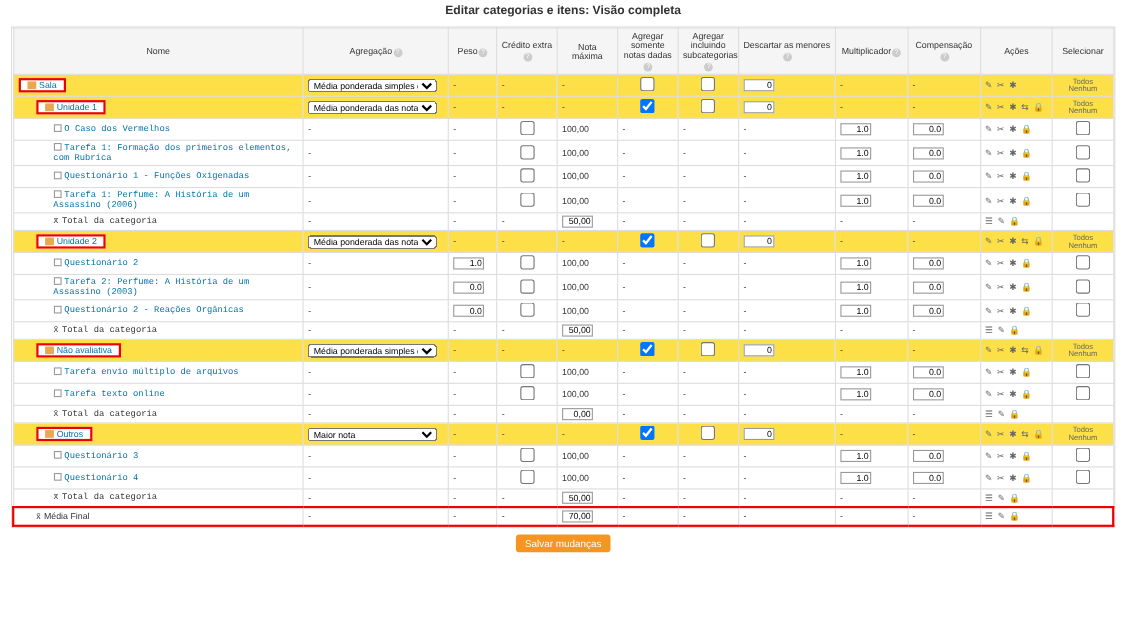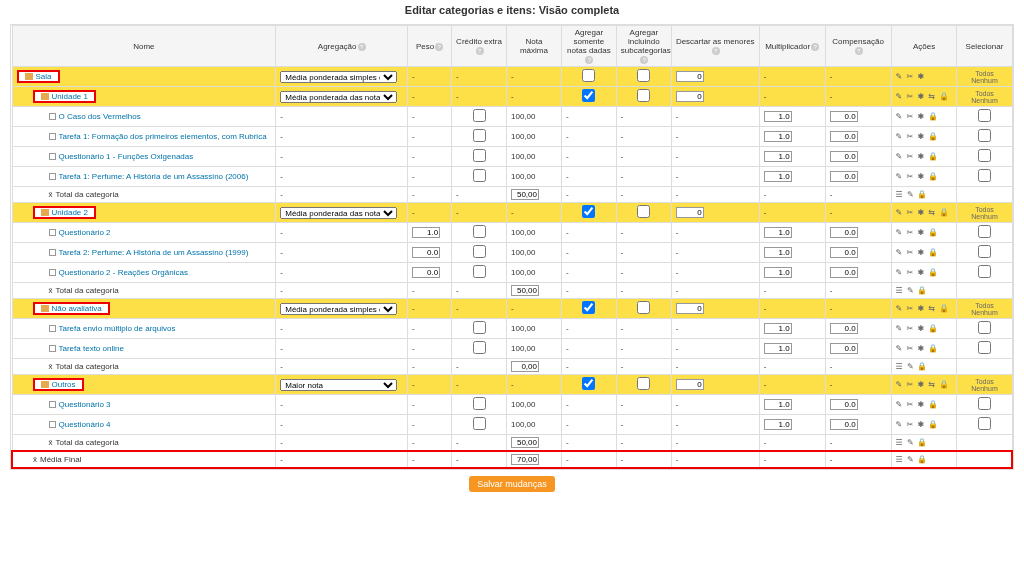--- a/index.html
+++ b/index.html
@@ -17,21 +17,21 @@
 .col-agg1 { width: 50px; }
 .col-agg2 { width: 50px; }
 .col-desc { width: 80px; }
 .col-mult { width: 60px; }
 .col-comp { width: 60px; }
 .col-acoes { width: 60px; }
 .col-sel { width: 50px; }
 .help { display: inline-block; width: 8px; height: 8px; border-radius: 50%; background: #ccc; font-size: 6px; color: #fff; text-align: center; line-height: 8px; margin-left: 1px; }
 .cat-row td { background: #fde047; }
 .indent1 { padding-left: 20px; }
-.indent2 { padding-left: 36px; }
+.indent2 { padding-left: 36px; font-family: Liberation Mono, monospace; }
 .red-box { display: inline-block; border: 2px solid #e00; padding: 0 6px; background: #fff; }
 .folder-ico { display: inline-block; width: 8px; height: 7px; background: #e6a94f; margin-right: 3px; vertical-align: middle; }
 .item-ico { display: inline-block; width: 7px; height: 7px; border: 1px solid #999; background: #fff; margin-right: 3px; vertical-align: middle; }
 .sigma-ico { display: inline-block; margin-right: 3px; font-size: 8px; }
 .link { color: #0073aa; }
 select { font-size: 8px; height: 12px; width: 95%; }
 input[type="text"] { font-size: 8px; height: 11px; width: 28px; border: 1px solid #999; text-align: right; padding: 0 1px; }
 .dash::before { content: "-"; }
 .acao-icons { white-space: nowrap; font-size: 8px; color: #666; letter-spacing: 1px; }
 .sel-cell { text-align: center; font-size: 7px; color: #666; }
@@ -201,21 +201,21 @@
     <td>100,00</td>
     <td class="dash"></td>
           <td class="dash"></td>
           <td class="dash"></td>
     <td><input type="text" value="1.0" style=""></td>
     <td><input type="text" value="0.0" style=""></td>
     <td class="acao-icons">✎ ✂ ✱ 🔒</td>
     <td class="checkbox-cell"><input type="checkbox" style=""></td>
         </tr>
         <tr>
-    <td class="indent2"><span class="item-ico"></span><span class="link">Tarefa 2: Perfume: A História de um Assassino (1999)</span></td>
+    <td class="indent2"><span class="item-ico"></span><span class="link">Tarefa 2: Perfume: A História de um Assassino (2003)</span></td>
     <td class="dash"></td>
     <td><input type="text" value="0.0" style=""></td>
     <td class="checkbox-cell"><input type="checkbox" style=""></td>
     <td>100,00</td>
     <td class="dash"></td>
           <td class="dash"></td>
           <td class="dash"></td>
     <td><input type="text" value="1.0" style=""></td>
     <td><input type="text" value="0.0" style=""></td>
     <td class="acao-icons">✎ ✂ ✱ 🔒</td>

